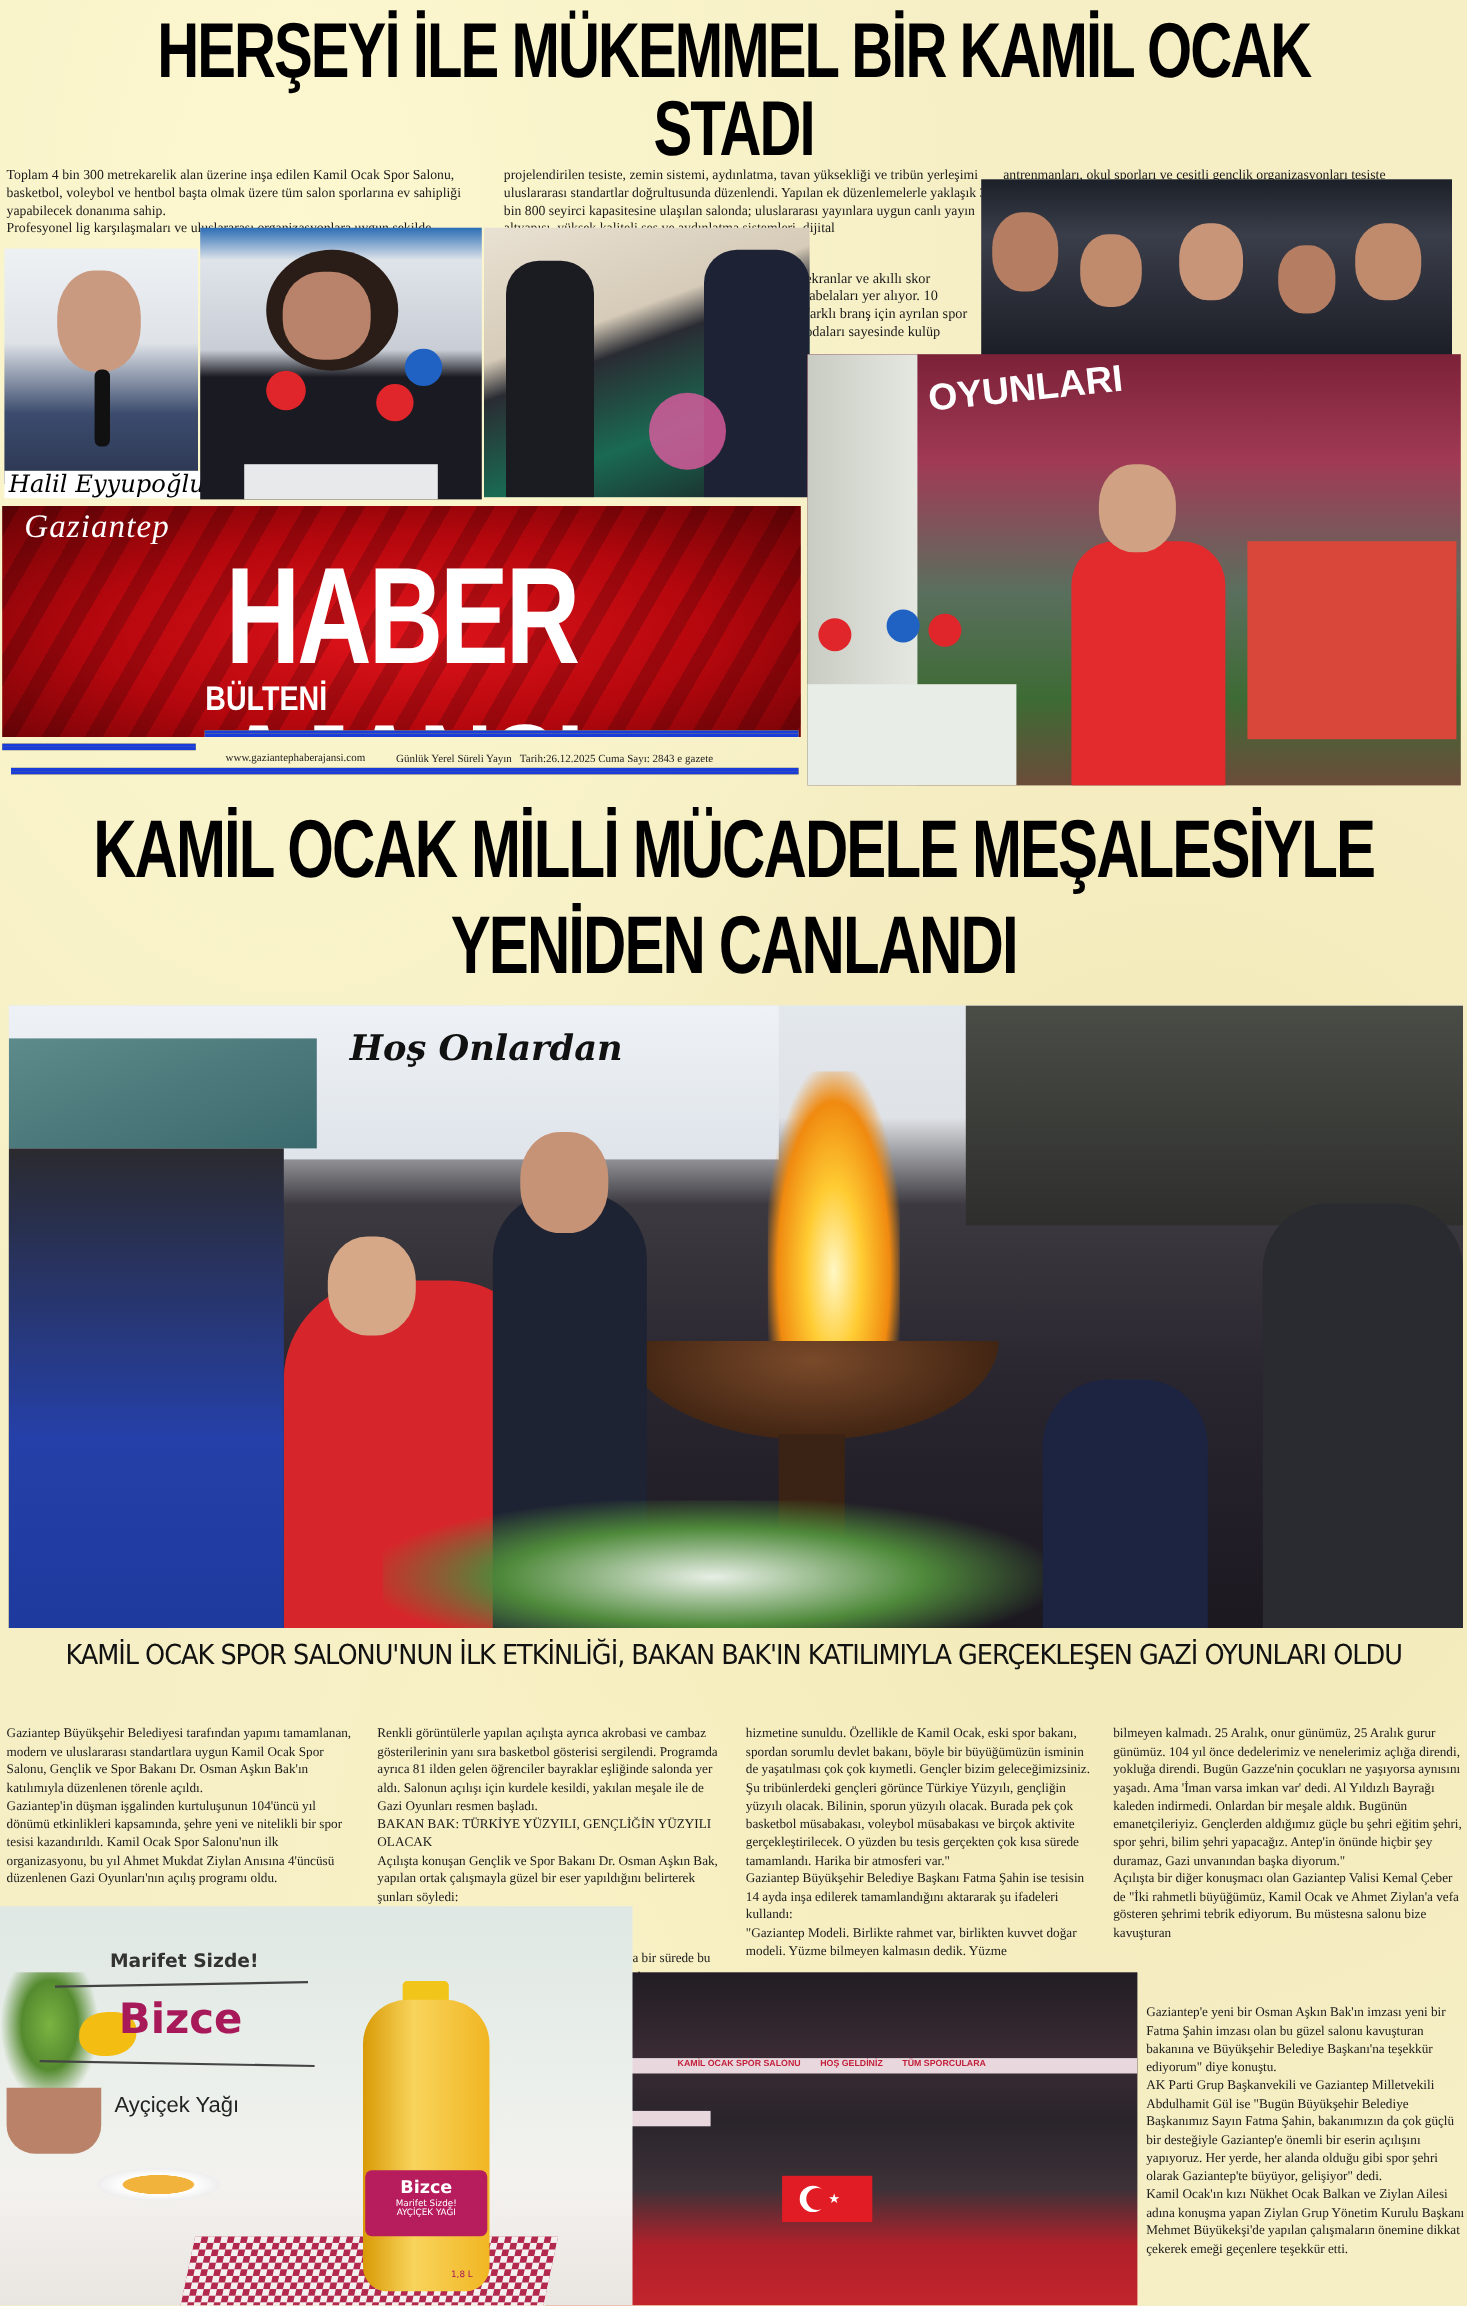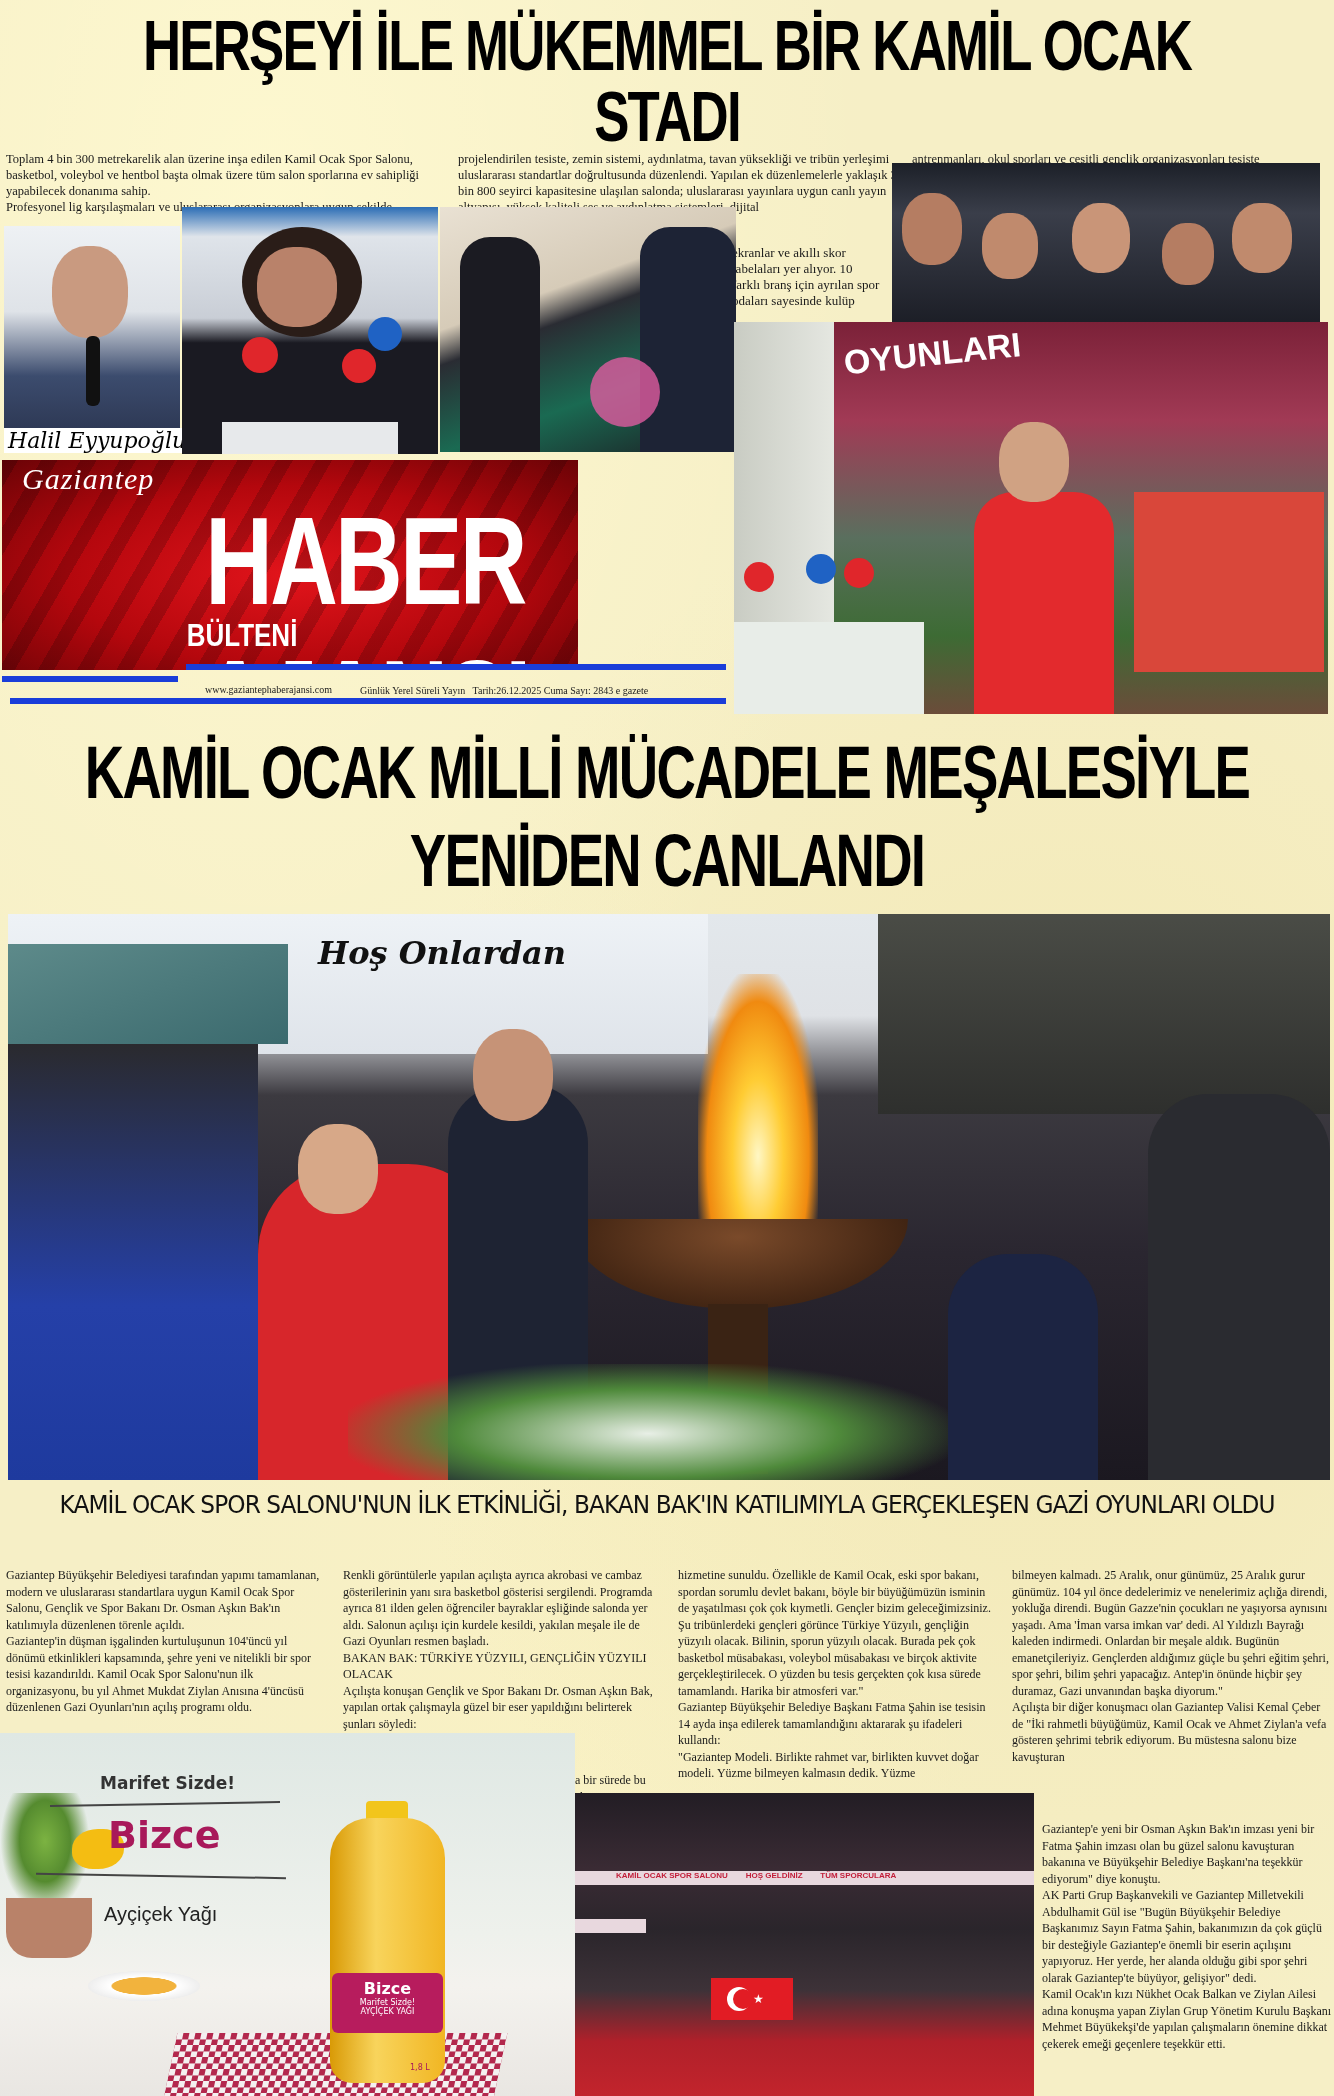--- a/index.html
+++ b/index.html
@@ -30,21 +30,21 @@
   .body-text { font-size: 12.5px; line-height: 16px; color: #1a1a1a; margin-top: 39px; }
   .sub-headline {
     font-family: "DejaVu Sans", sans-serif;
     font-size: 25px; letter-spacing: -1px; color: #111;
     left: 0; top: 1490px; width: 1334px; text-align: center;
     transform: scaleX(0.93);
   }
   .photo { overflow: hidden; }
   
   .masthead {
-    left: 2px; top: 460px; width: 576px; height: 210px;
+    left: 2px; top: 460px; width: 726px; height: 210px;
     background:
       repeating-linear-gradient(120deg, rgba(0,0,0,0.18) 0 14px, rgba(0,0,0,0) 14px 34px),
       radial-gradient(ellipse at 50% 55%, #e2141b 0%, #b4070d 55%, #6a0306 100%);
     overflow: hidden;
   }
   .masthead .city {
     position: absolute; left: 20px; top: 2px;
     font-family: "Liberation Serif", serif; font-style: italic;
     color: #fff; font-size: 30px; letter-spacing: 1px;
   }

